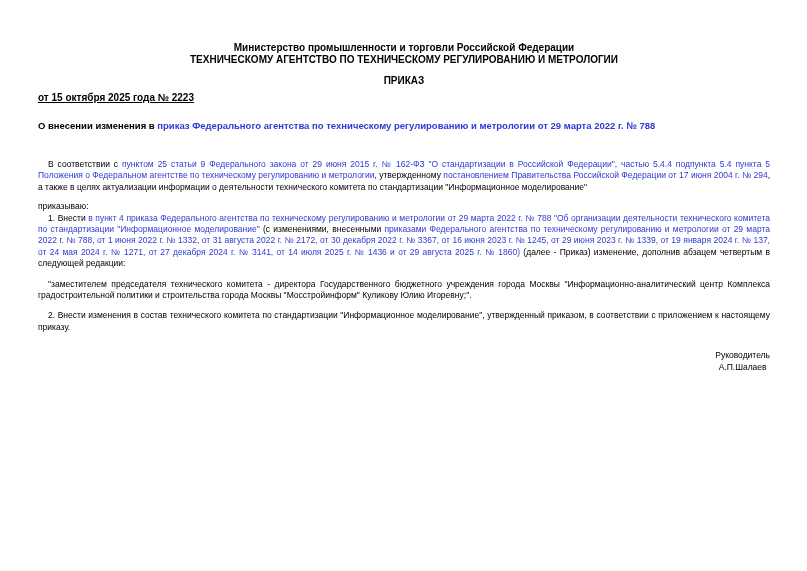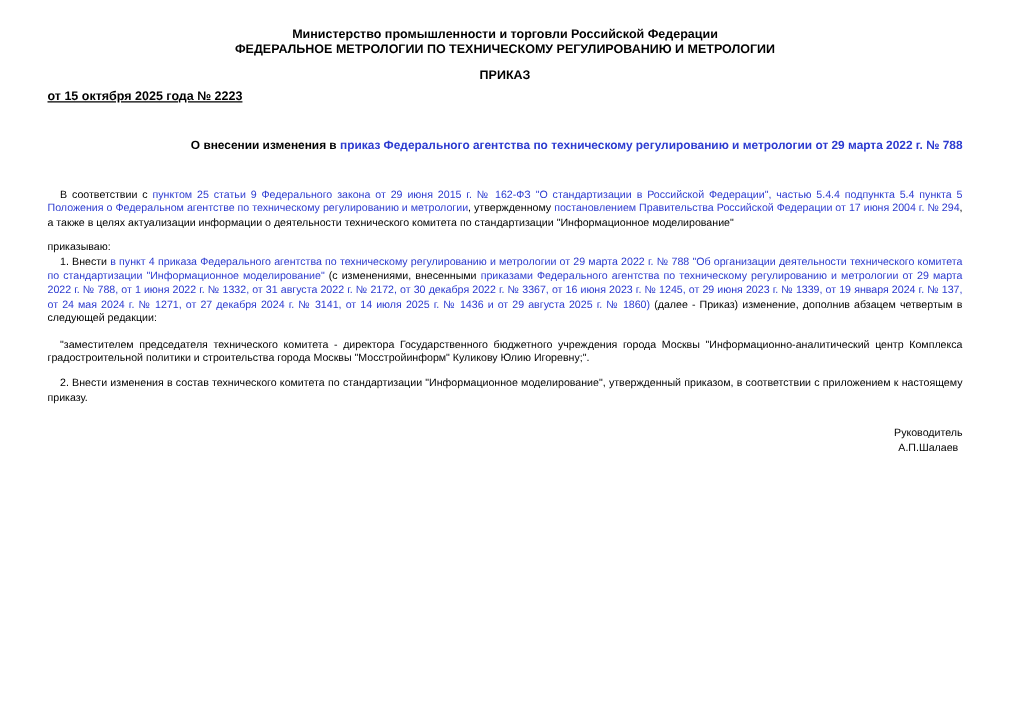--- a/index.html
+++ b/index.html
@@ -8,21 +8,21 @@
     background: #ffffff;
   }
   .page {
     position: relative;
     width: 807px;
     height: 571px;
     box-sizing: border-box;
     background: #ffffff;
     color: #000000;
     font-family: "Liberation Sans", sans-serif;
-    padding: 22px 37px 0 38px;
+    padding: 42px 37px 0 38px;
     overflow: hidden;
   }
   .doc-header {
     text-align: center;
     font-weight: bold;
     font-size: 10px;
     line-height: 11.5px;
   }
   .doc-type {
     text-align: center;
@@ -31,25 +31,25 @@
     margin-top: 10px;
   }
   .doc-date {
     text-align: left;
     font-weight: bold;
     font-size: 10px;
     margin-top: 6px;
     text-decoration: underline;
   }
   .doc-title {
-    text-align: right;
+    text-align: left;
     font-weight: bold;
     font-size: 9.5px;
     line-height: 12px;
-    margin-top: 28px;
+    margin-top: 17px;
   }
   .body-text {
     font-size: 8.5px;
     line-height: 11.4px;
     text-align: justify;
   }
   .para-indent { text-indent: 10px; }
   .para1       { margin-top: 27px; }
   .prikaz-lead { margin-top: 8px; }
   .item1       { margin-top: 0; }
@@ -71,21 +71,21 @@
     line-height: 11.4px;
   }
 </style>
 </head>
 <body>
 
 <div class="page">
 
   <div class="doc-header">
     <div>Министерство промышленности и торговли Российской Федерации</div>
-    <div>ФЕДЕРАЛЬНОЕ МЕТРОЛОГИИ ПО ТЕХНИЧЕСКОМУ РЕГУЛИРОВАНИЮ И МЕТРОЛОГИИ</div>
+    <div>ТЕХНИЧЕСКОМУ АГЕНТСТВО ПО ТЕХНИЧЕСКОМУ РЕГУЛИРОВАНИЮ И МЕТРОЛОГИИ</div>
   </div>
 
   <div class="doc-type">ПРИКАЗ</div>
 
   <div class="doc-date">от 15 октября 2025 года № 2223</div>
 
   <div class="doc-title"><span>О внесении изменения в </span><span class="doc-link">приказ Федерального агентства по техническому регулированию и метрологии от 29 марта 2022 г. № 788</span></div>
 
   <div class="body-text para1 para-indent"><span>В соответствии с </span><span class="doc-link">пунктом 25 статьи 9 Федерального закона от 29 июня 2015 г. № 162-ФЗ "О стандартизации в Российской Федерации", частью 5.4.4 подпункта 5.4 пункта 5 Положения о Федеральном агентстве по техническому регулированию и метрологии</span><span>, утвержденному </span><span class="doc-link">постановлением Правительства Российской Федерации от 17 июня 2004 г. № 294</span><span>, а также в целях актуализации информации о деятельности технического комитета по стандартизации "Информационное моделирование"</span></div>
 

